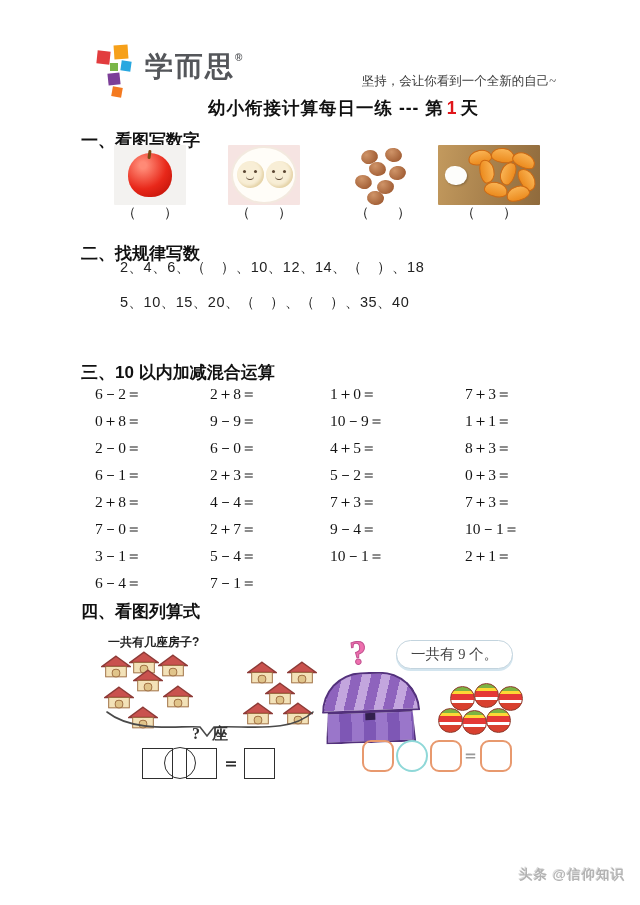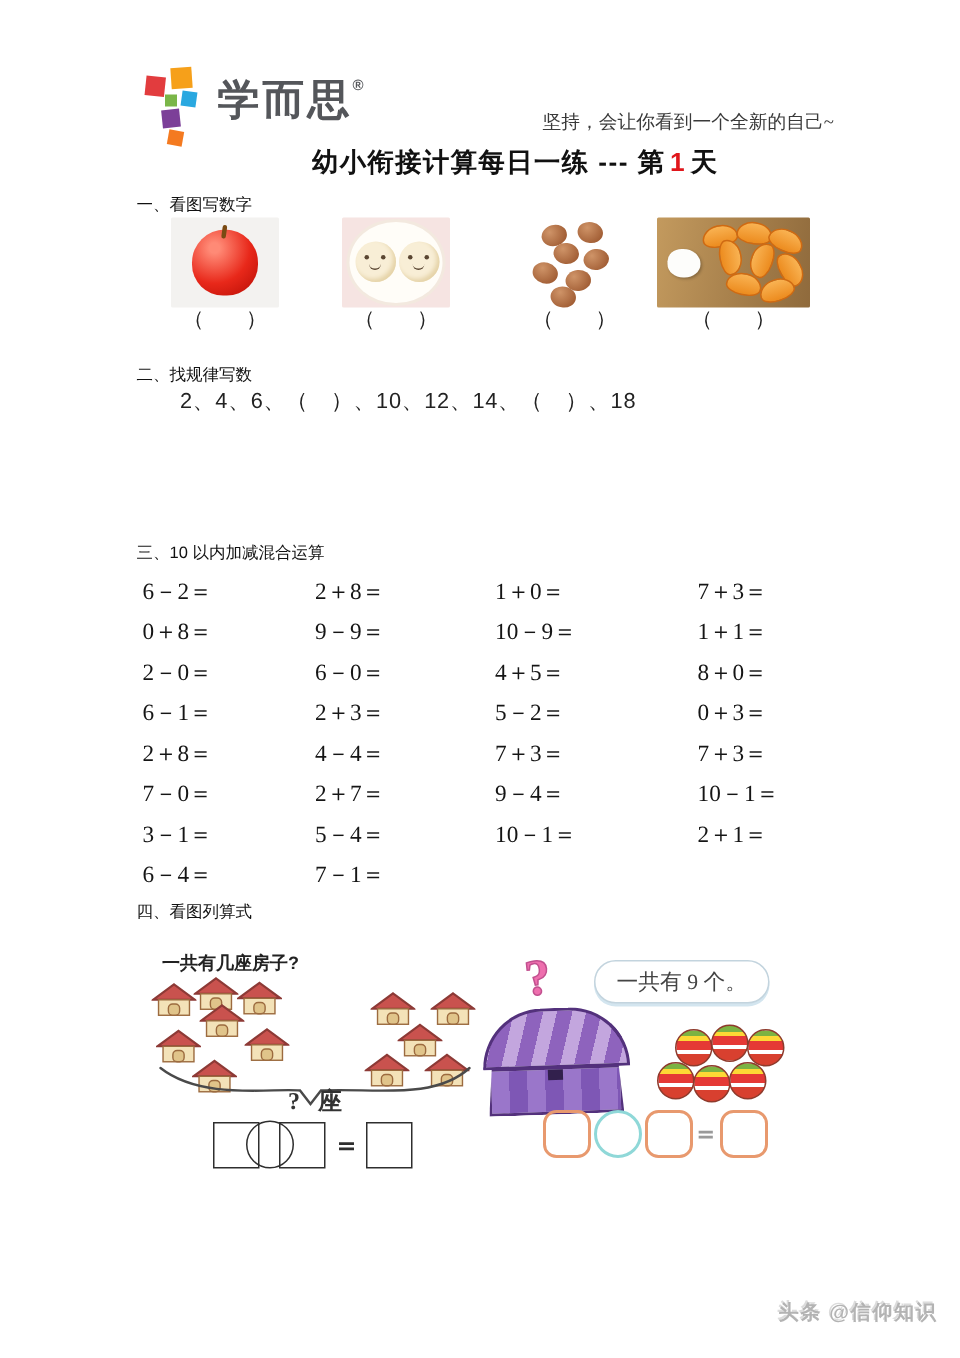--- a/index.html
+++ b/index.html
@@ -18,21 +18,21 @@
   .sq-orange2{left:15px;top:42px;width:10px;height:10px;background:#f47a20;transform:rotate(10deg);}
   .logo-text{font-size:28px;font-weight:bold;color:#54565a;letter-spacing:2px;line-height:1;margin:8px 0 0 6px;}
   .logo-reg{font-size:10px;color:#54565a;vertical-align:top;font-weight:bold;}
   .tagline{position:absolute;right:84px;top:73px;font-family:"Liberation Serif",serif;
            font-size:12.5px;color:#3a3a3a;}
   .doc-title{position:absolute;left:0;right:0;top:96px;text-align:center;
              font-size:17.5px;font-weight:bold;letter-spacing:1px;color:#111;padding-left:47px;}
   .doc-title .day-num{color:#e0161b;padding:0 3px;}
 
   
-  .sec-heading{position:absolute;left:91px;font-size:11px;font-weight:normal;color:#111;}
+  .sec-heading{position:absolute;left:81px;font-size:17px;font-weight:bold;color:#111;}
   .h1{top:129px;} .h2{top:242px;} .h3{top:361px;} .h4{top:600px;}
 
   
   .pic{position:absolute;top:145px;height:60px;border-radius:1px;}
   .pic-apple{left:114px;width:72px;background:#f3f2f0;}
   .pic-cookies{left:228px;width:72px;background:#f6e4e2;overflow:hidden;}
   .pic-eggs{left:347px;width:72px;background:#ffffff;}
   .pic-oranges{left:438px;width:102px;background:linear-gradient(100deg,#c39a5e,#8f6a3c);overflow:hidden;}
   .paren{position:absolute;top:204px;font-size:14px;color:#222;width:72px;text-align:center;}
   .p1{left:114px;} .p2{left:228px;} .p3{left:347px;} .p4{left:453px;}
@@ -166,36 +166,37 @@
   </div>
 
   <div class="paren p1">（　　）</div>
   <div class="paren p2">（　　）</div>
   <div class="paren p3">（　　）</div>
   <div class="paren p4">（　　）</div>
 
   <div class="sec-heading h2">二、找规律写数</div>
   <div class="pattern-lines">
       <div class="pattern-line">2、4、6、（　）、10、12、14、（　）、18</div>
+      <div class="pattern-line">5、10、15、20、（　）、（　）、35、40</div>
     </div>
 
   <div class="sec-heading h3">三、10 以内加减混合运算</div>
   <div class="eq-grid">
       <div>6－2＝</div>
       <div>2＋8＝</div>
       <div>1＋0＝</div>
       <div>7＋3＝</div>
       <div>0＋8＝</div>
       <div>9－9＝</div>
       <div>10－9＝</div>
       <div>1＋1＝</div>
       <div>2－0＝</div>
       <div>6－0＝</div>
       <div>4＋5＝</div>
-      <div>8＋0＝</div>
+      <div>8＋3＝</div>
       <div>6－1＝</div>
       <div>2＋3＝</div>
       <div>5－2＝</div>
       <div>0＋3＝</div>
       <div>2＋8＝</div>
       <div>4－4＝</div>
       <div>7＋3＝</div>
       <div>7＋3＝</div>
       <div>7－0＝</div>
       <div>2＋7＝</div>

